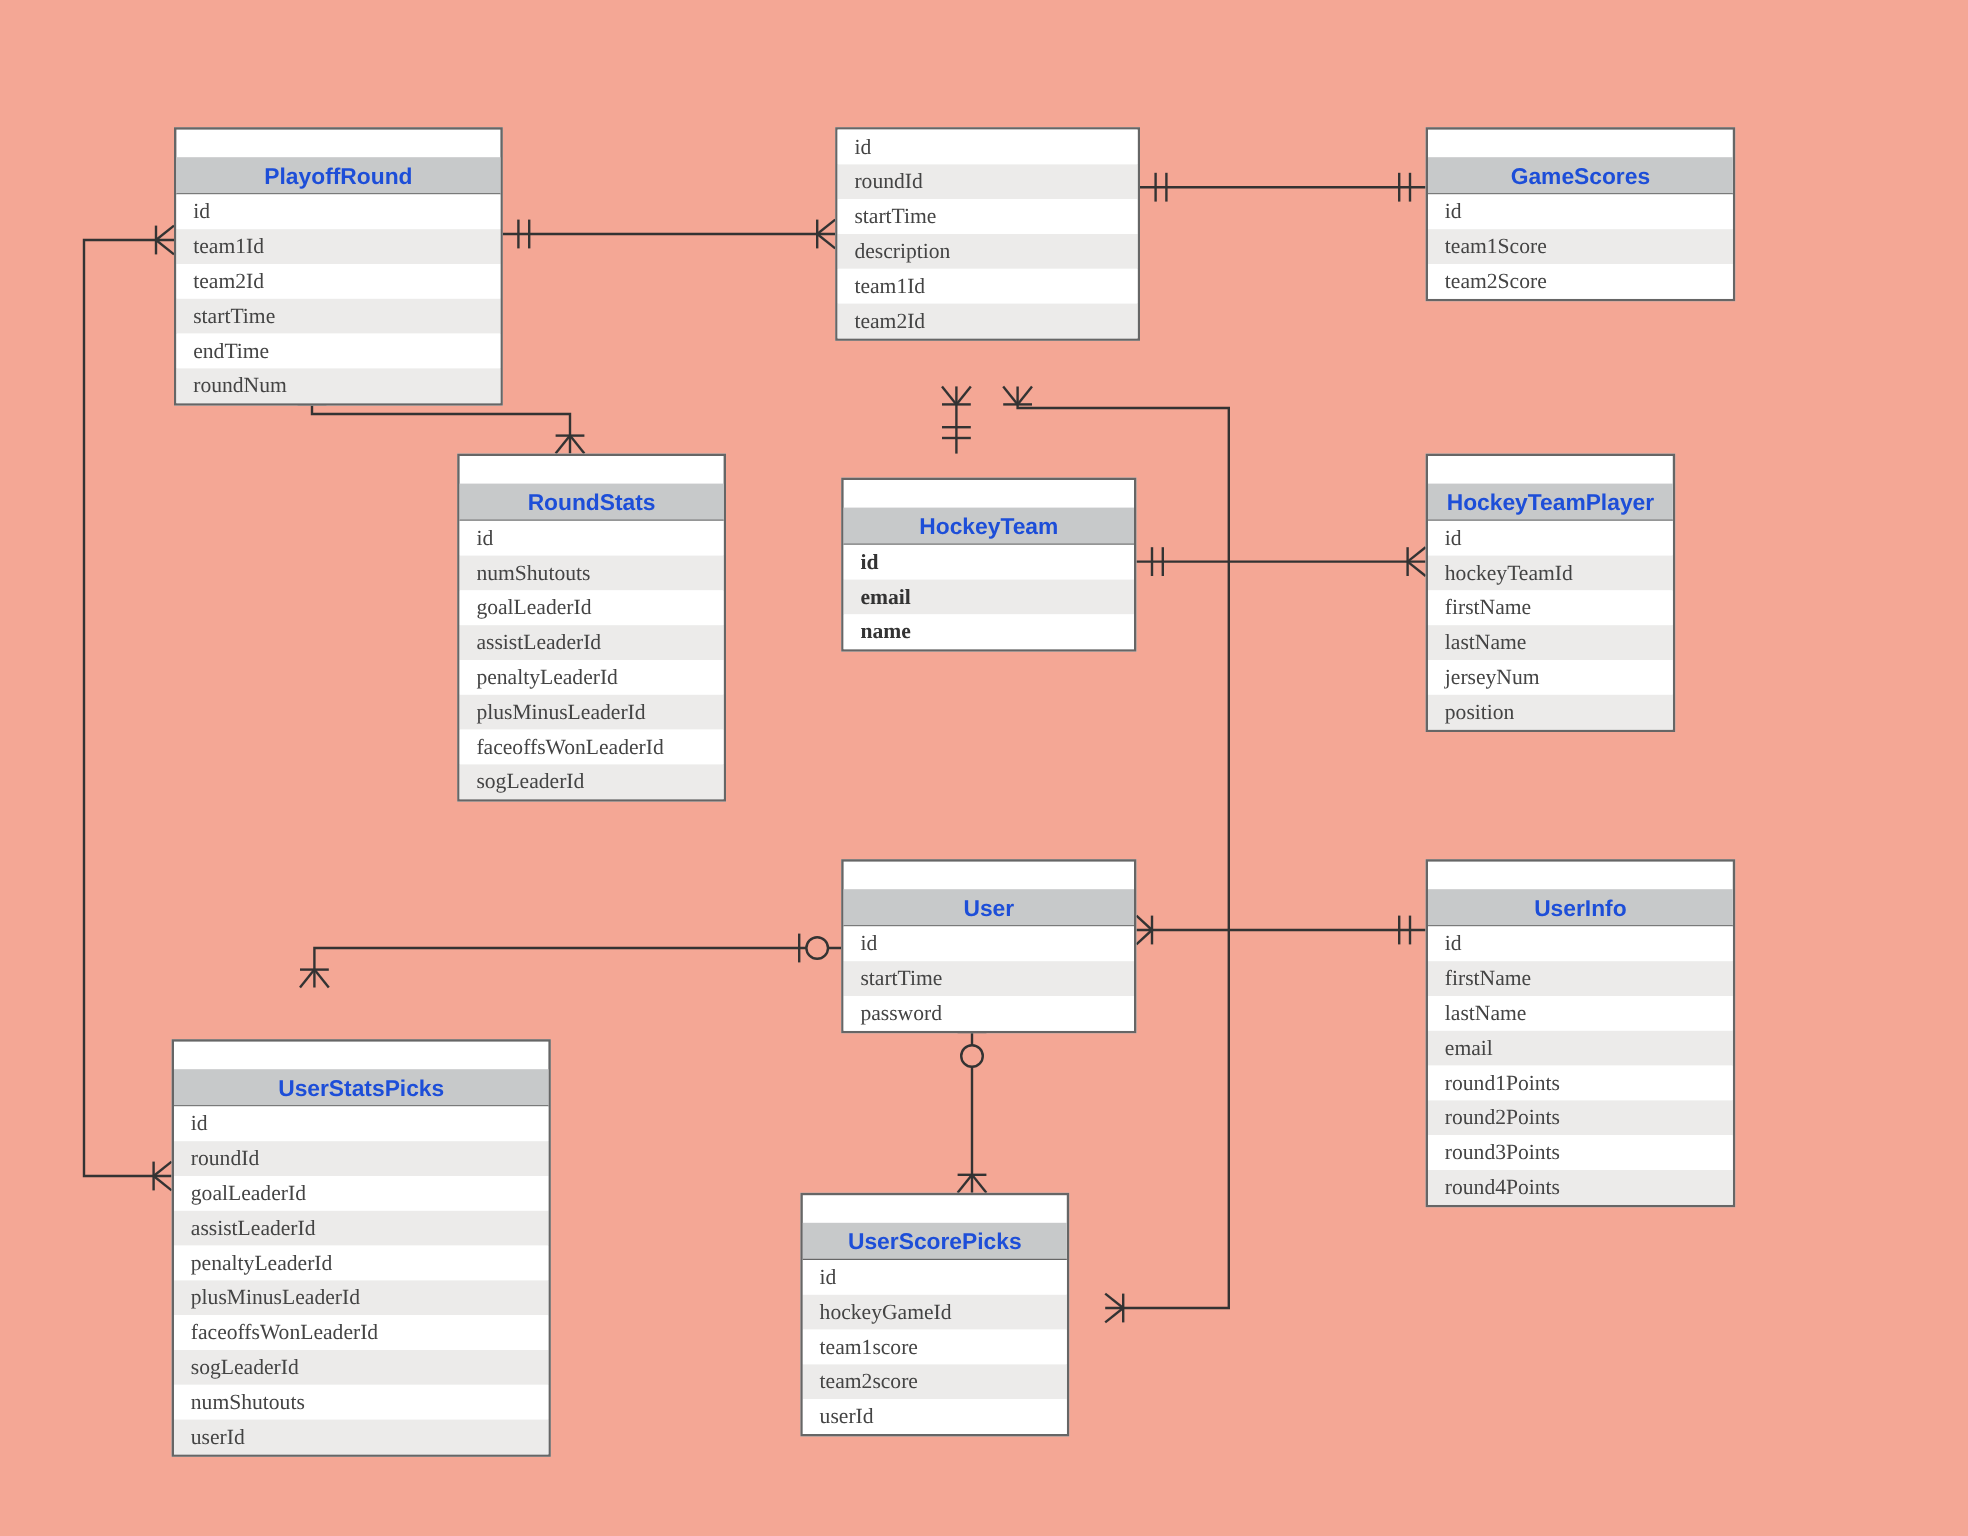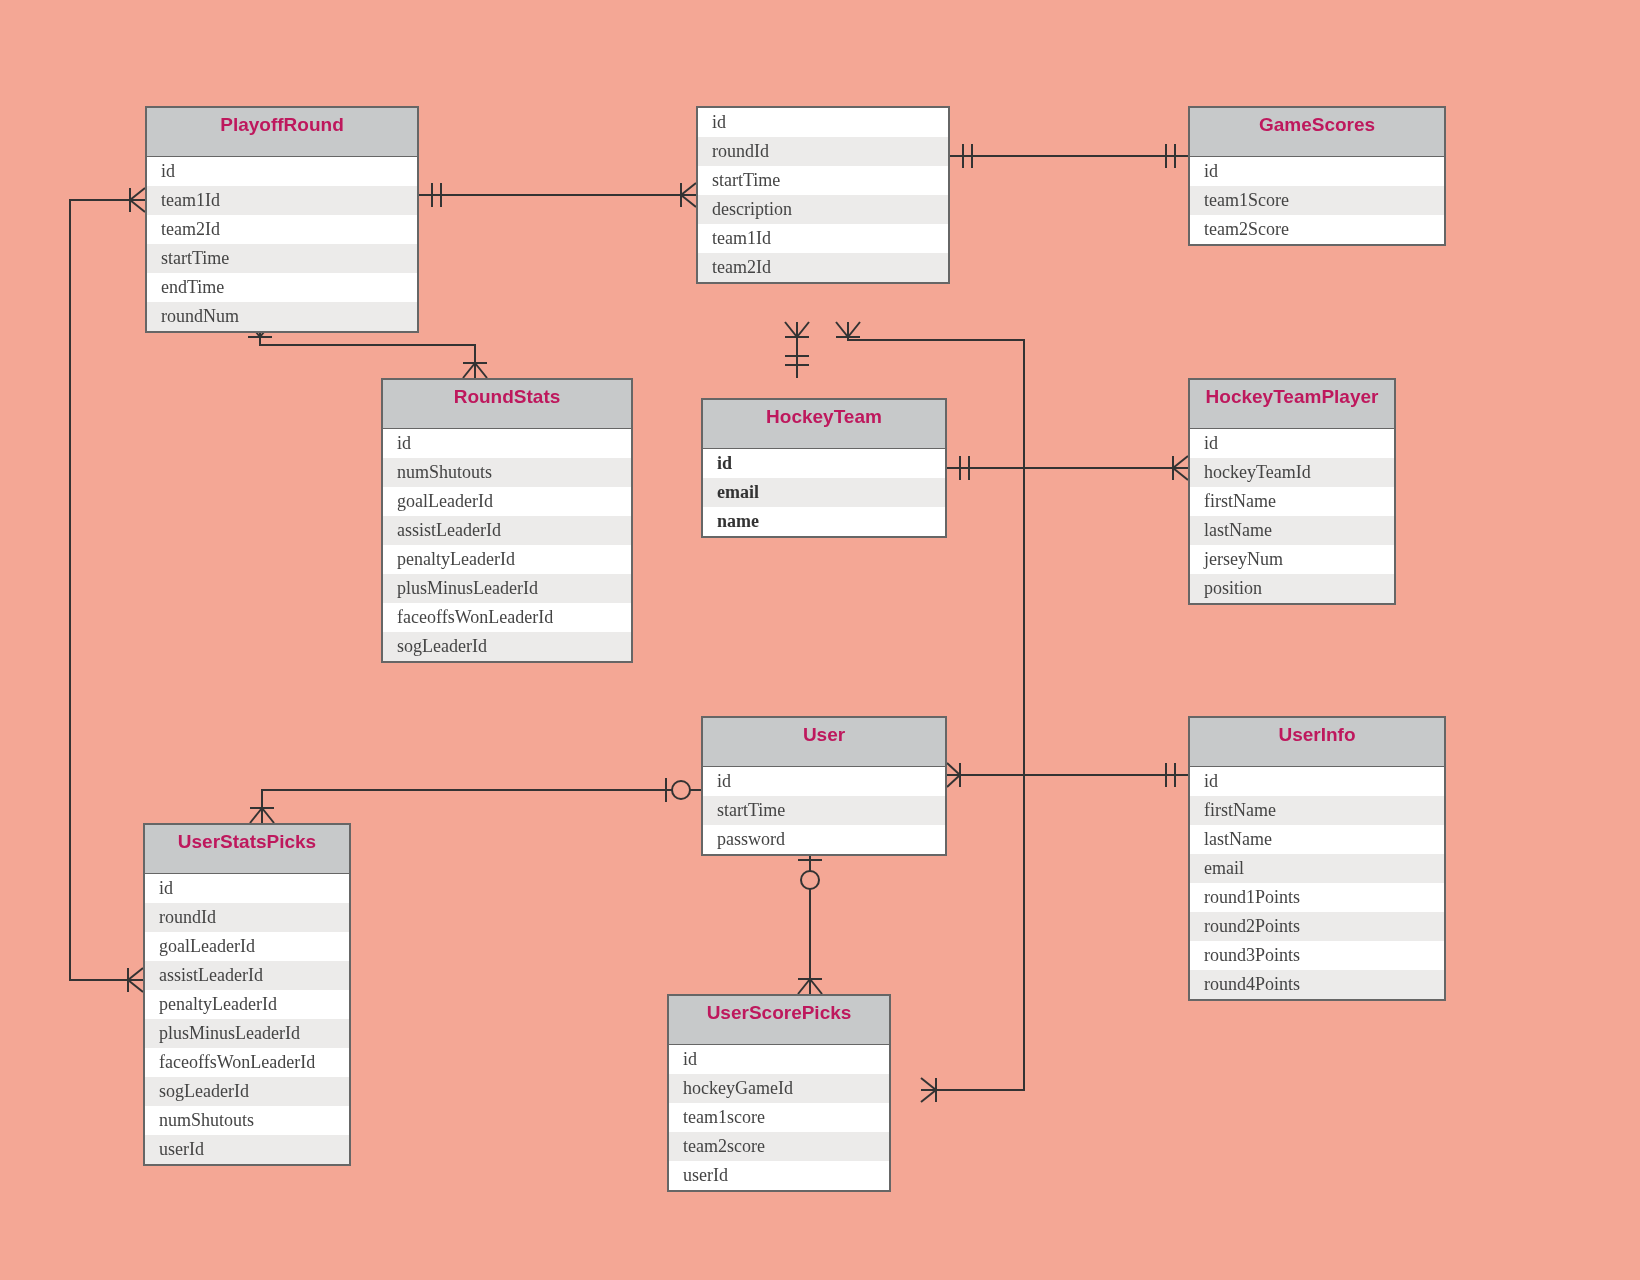--- a/index.html
+++ b/index.html
@@ -23,26 +23,27 @@
     pointer-events: none;
   }
   .entity {
     position: absolute;
     background: #fff;
     border: 2px solid #666;
     box-sizing: border-box;
   }
   .entity .hdr {
     background: #c7c9ca;
-    color: #be185d;
+    color: #1d4ed8;
     font-weight: 700;
     font-size: 19px;
     text-align: center;
-    padding: 6px 0 20px 0;
+    padding: 6px 0 2px 0;
     border-bottom: 1px solid #666;
+    margin-top: 23px;
   }
   .entity .row {
     font-size: 18px;
     color: #444;
     padding: 4px 14px 5px 14px;
     height: 20px;
     line-height: 20px;
     font-family: Liberation Serif, serif;
   }
   .entity .row:nth-child(odd) {
@@ -188,21 +189,21 @@
 
 <div class="entity" style="left:1188px;top:106px;width:258px">
   <div class="hdr">GameScores</div>
   <div class="rows">
         <div class="row">id</div>
         <div class="row">team1Score</div>
         <div class="row">team2Score</div>
       </div>
 </div>
 
-<div class="entity" style="left:381px;top:378px;width:252px">
+<div class="entity" style="left:381px;top:378px;width:224px">
   <div class="hdr">RoundStats</div>
   <div class="rows">
         <div class="row">id</div>
         <div class="row">numShutouts</div>
         <div class="row">goalLeaderId</div>
         <div class="row">assistLeaderId</div>
         <div class="row">penaltyLeaderId</div>
         <div class="row">plusMinusLeaderId</div>
         <div class="row">faceoffsWonLeaderId</div>
         <div class="row">sogLeaderId</div>
@@ -246,21 +247,21 @@
         <div class="row">firstName</div>
         <div class="row">lastName</div>
         <div class="row">email</div>
         <div class="row">round1Points</div>
         <div class="row">round2Points</div>
         <div class="row">round3Points</div>
         <div class="row">round4Points</div>
       </div>
 </div>
 
-<div class="entity" style="left:143px;top:823px;width:208px">
+<div class="entity" style="left:143px;top:866px;width:316px">
   <div class="hdr">UserStatsPicks</div>
   <div class="rows">
         <div class="row">id</div>
         <div class="row">roundId</div>
         <div class="row">goalLeaderId</div>
         <div class="row">assistLeaderId</div>
         <div class="row">penaltyLeaderId</div>
         <div class="row">plusMinusLeaderId</div>
         <div class="row">faceoffsWonLeaderId</div>
         <div class="row">sogLeaderId</div>

